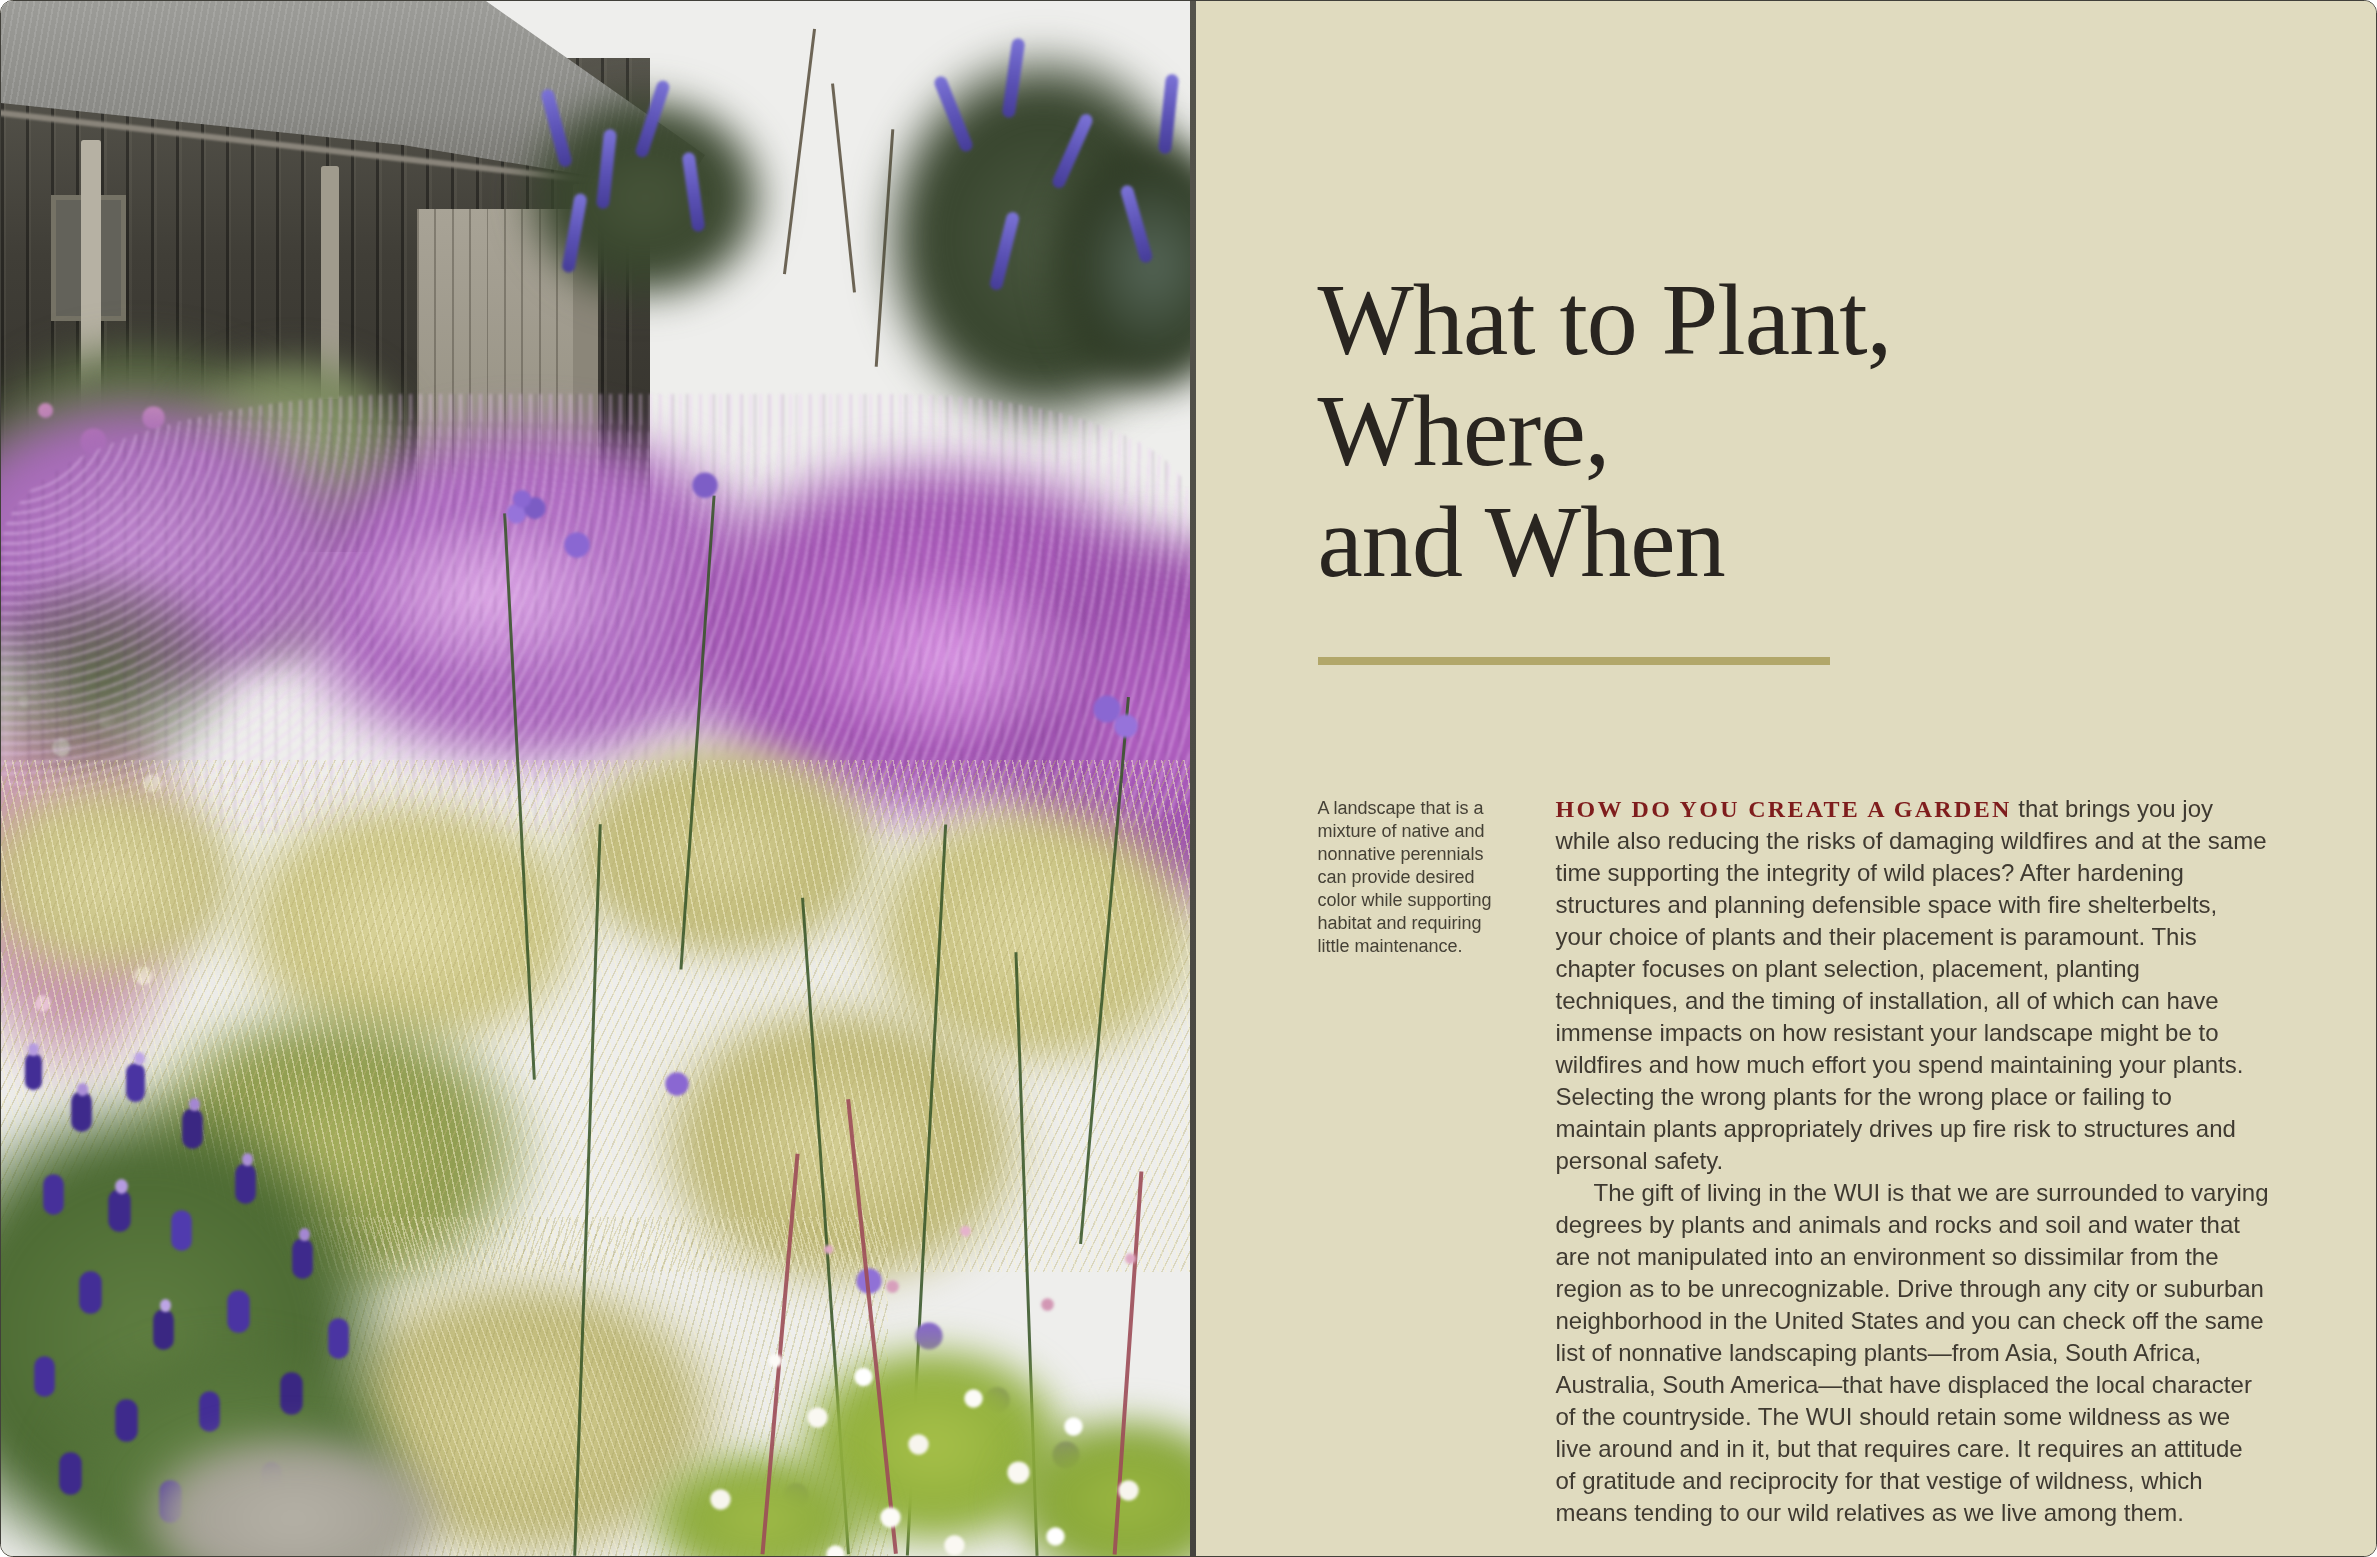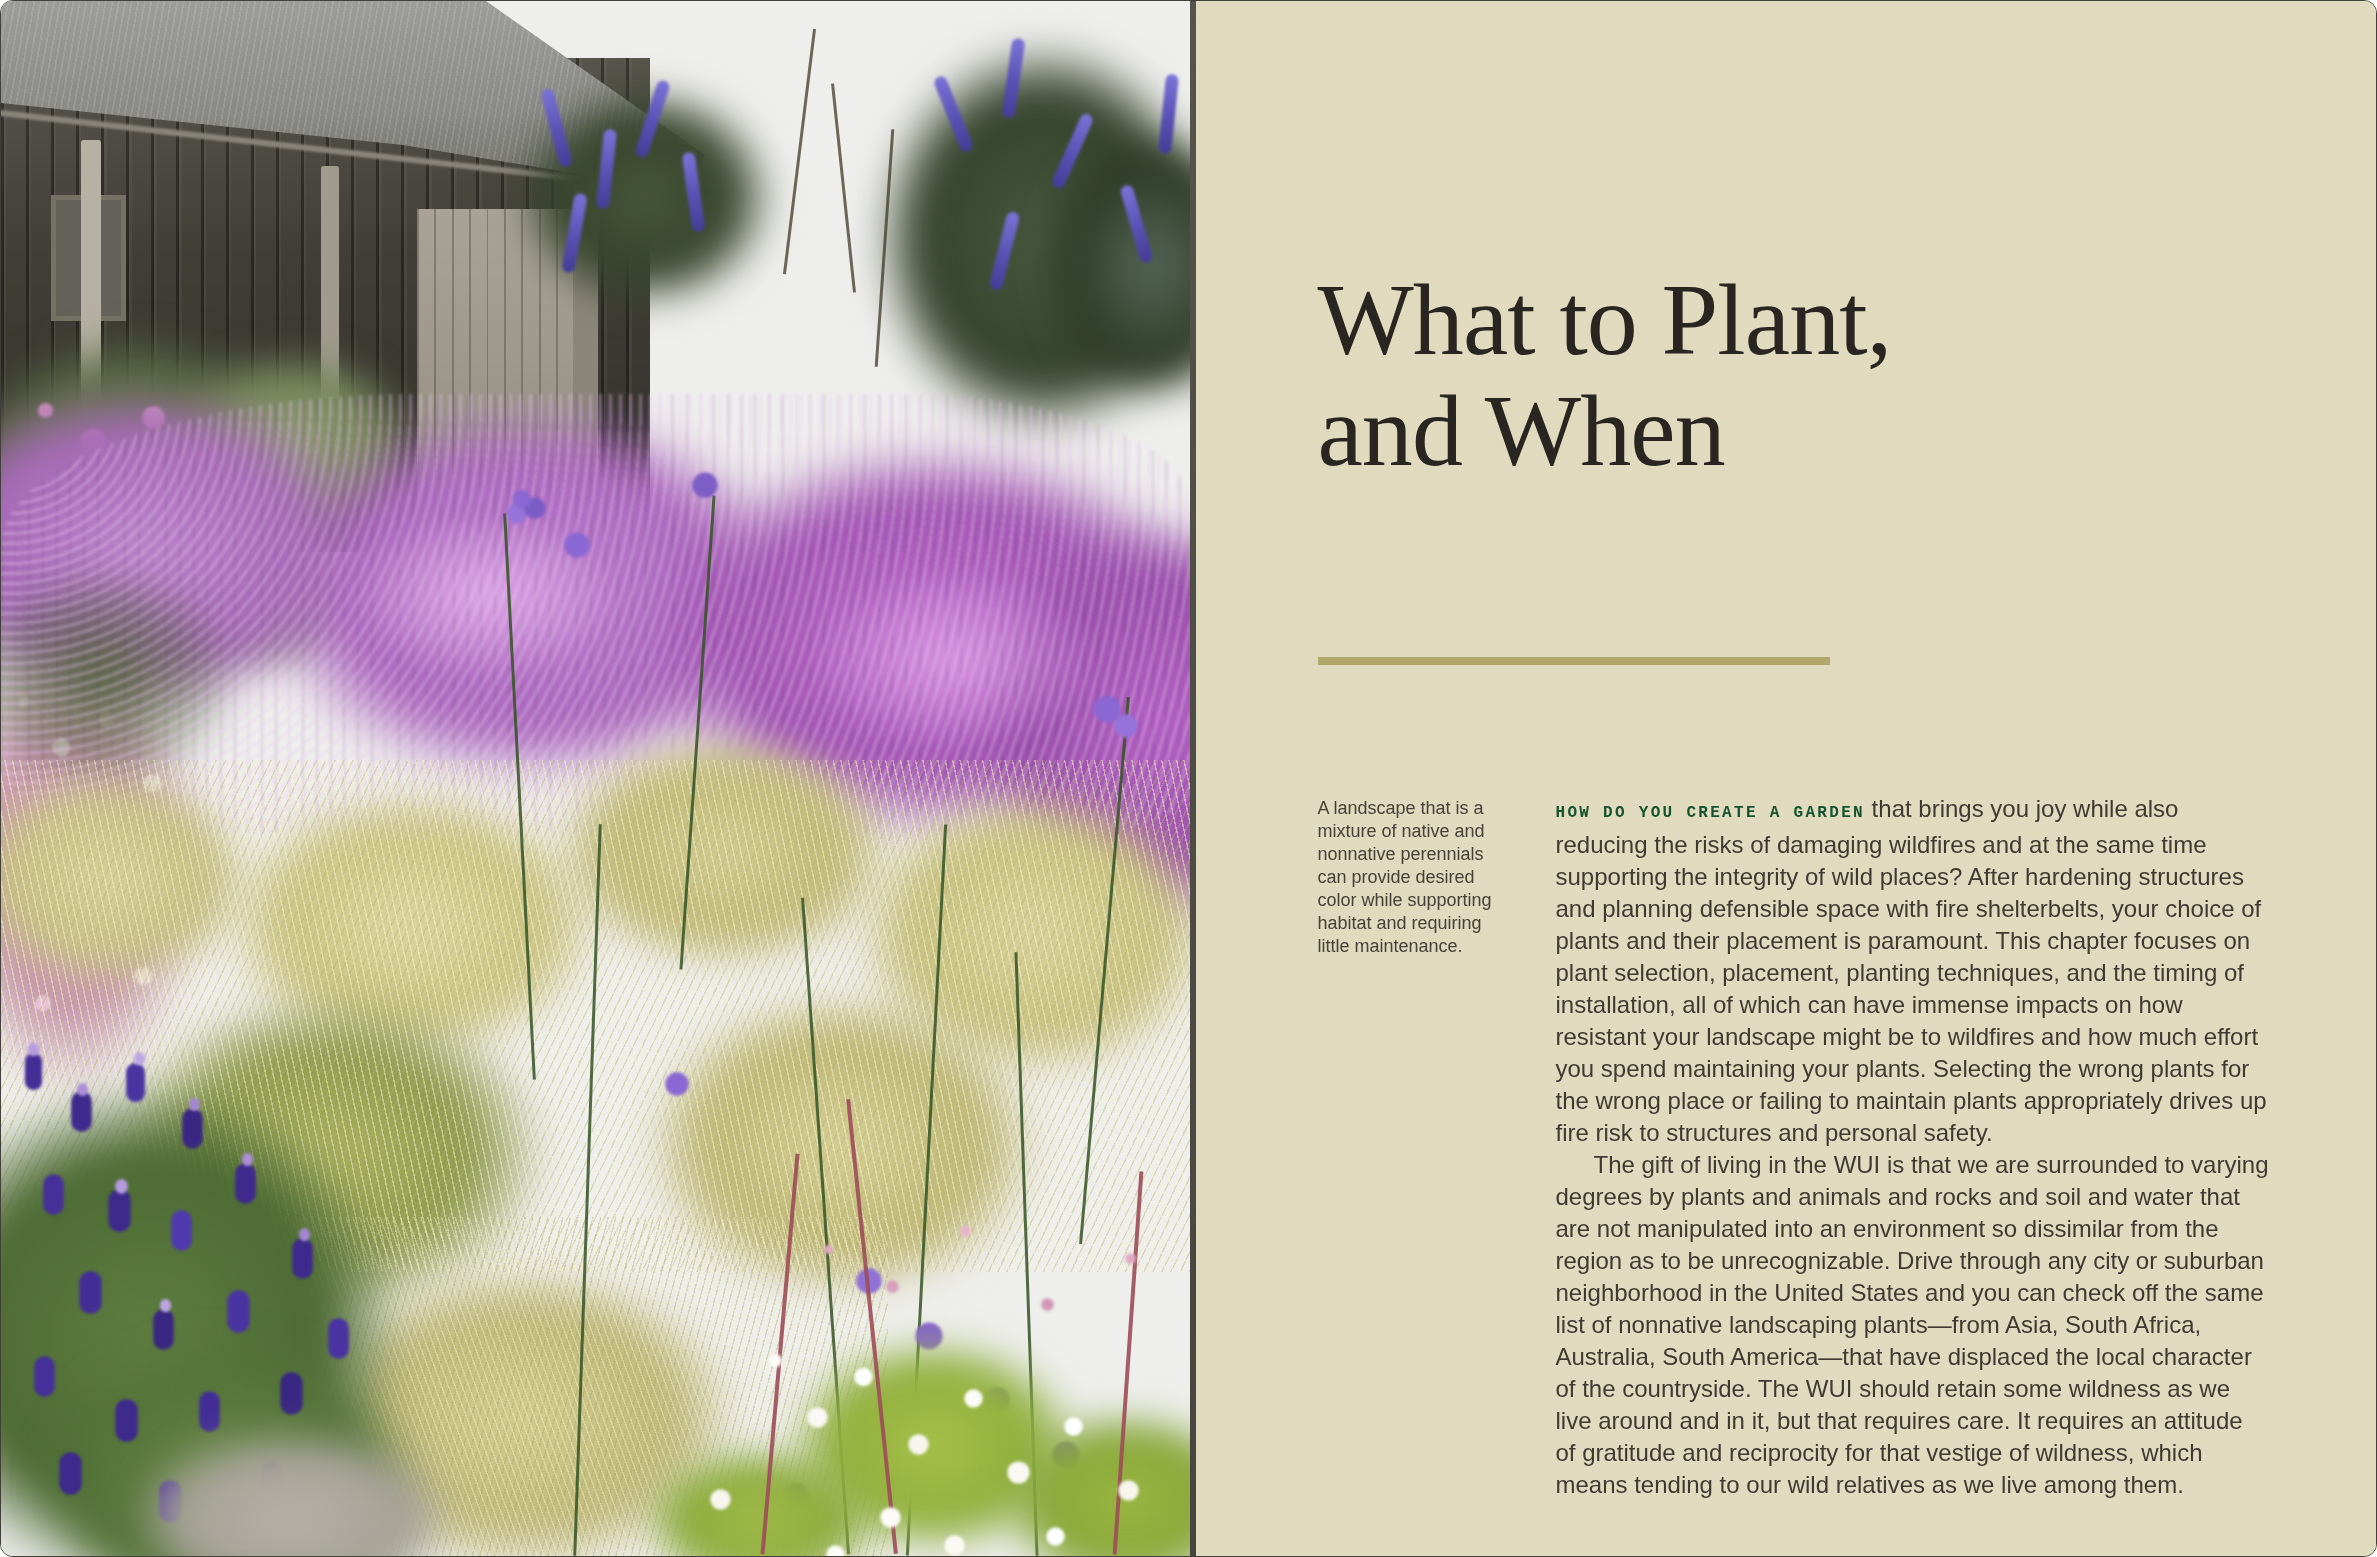--- a/index.html
+++ b/index.html
@@ -55,22 +55,22 @@
   
   .page{position:relative;flex:1;background:#e0dbbf;margin-left:18px;}
   .title{position:absolute;left:104px;top:263px;margin:0;font-family:"Liberation Serif","DejaVu Serif",serif;
          font-weight:500;font-size:102px;line-height:111px;letter-spacing:-0.9px;color:#292520;}
   .tline{display:block;}
   .rule{position:absolute;left:104px;top:656px;width:512px;height:8.2px;background:#b2a76a;}
   .caption{position:absolute;left:104px;top:796px;width:179px;font-size:18px;line-height:23px;color:#454136;}
   .bodycol{position:absolute;left:342px;top:792px;width:713px;font-size:24px;line-height:32px;color:#3f3a31;}
   .para{margin:0;}
   .para.indent{text-indent:38px;}
-  .leadin{font-family:Liberation Mono, monospace;font-weight:700;font-size:16px;
-          letter-spacing:2.3px;color:#14532d;}
+  .leadin{font-family:Liberation Serif, serif;font-weight:700;font-size:24px;
+          letter-spacing:2.3px;color:#7f1d1d;}
 </style>
 </head>
 <body>
 
 <div class="spread">
 
   <figure class="photo" role="img" style="margin:0" aria-label="Weathered gray barn with a shingled porch roof behind a hillside garden: masses of mauve-purple salvia spikes, a violet butterfly bush, golden ornamental grasses, Spanish lavender with deep purple cones, tall purple verbena and white gaura flowers.">
 
     <div class="layer sky"></div>
 
@@ -162,20 +162,21 @@
          box-shadow:64px 37px 0 1.8px #d79fbc,137px -18.3px 0 0.9px #e5b3cc,219px 55px 0 1.8px #d297b4,302px 9.1px 0 0.9px #dfa9c4;"></div>
 
     <div class="blob" style="left:128px;top:1426px;width:329px;height:183px;background:radial-gradient(closest-side,#b6b2a7,#a5a196 70%,rgba(160,156,145,0));"></div>
   </figure>
 
   <div class="gutter"></div>
 
   <div class="page">
     <h1 class="title">
       <span class="tline">What to Plant,</span>
+      <span class="tline">Where,</span>
       <span class="tline">and When</span>
     </h1>
 
     <div class="rule"></div>
 
     <aside class="caption">A landscape that is a mixture of native and nonnative perennials can provide desired color while supporting habitat and requiring little maintenance.</aside>
 
     <div class="bodycol">
       <p class="para"><strong class="leadin">HOW DO YOU CREATE A GARDEN</strong><span> that brings you joy while also reducing the risks of damaging wildfires and at the same time supporting the integrity of wild places? After hardening structures and planning defensible space with fire shelterbelts, your choice of plants and their placement is paramount. This chapter focuses on plant selection, placement, planting techniques, and the timing of installation, all of which can have immense impacts on how resistant your landscape might be to wildfires and how much effort you spend maintaining your plants. Selecting the wrong plants for the wrong place or failing to maintain plants appropriately drives up fire risk to structures and personal safety.</span></p>
       <p class="para indent">The gift of living in the WUI is that we are surrounded to varying degrees by plants and animals and rocks and soil and water that are not manipulated into an environment so dissimilar from the region as to be unrecognizable. Drive through any city or suburban neighborhood in the United States and you can check off the same list of nonnative landscaping plants—from Asia, South Africa, Australia, South America—that have displaced the local character of the countryside. The WUI should retain some wildness as we live around and in it, but that requires care. It requires an attitude of gratitude and reciprocity for that vestige of wildness, which means tending to our wild relatives as we live among them.</p>

